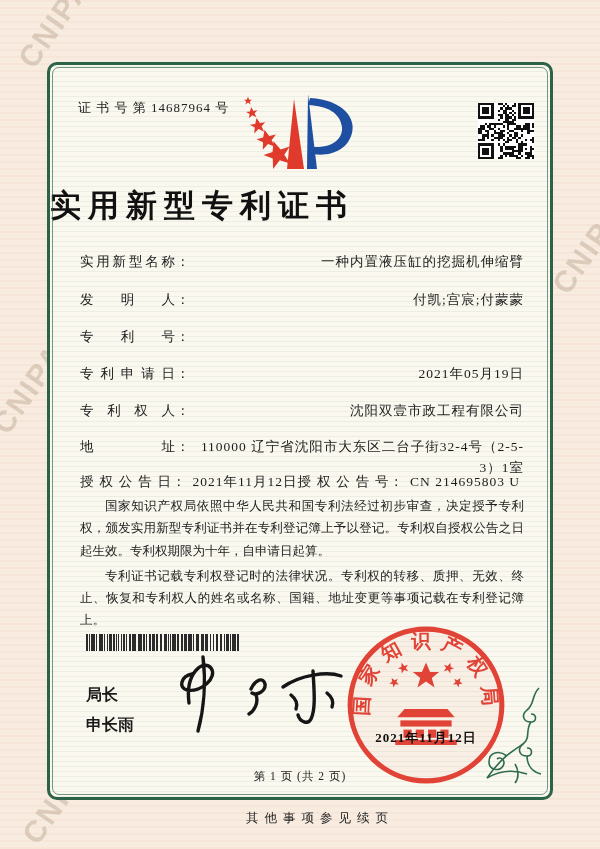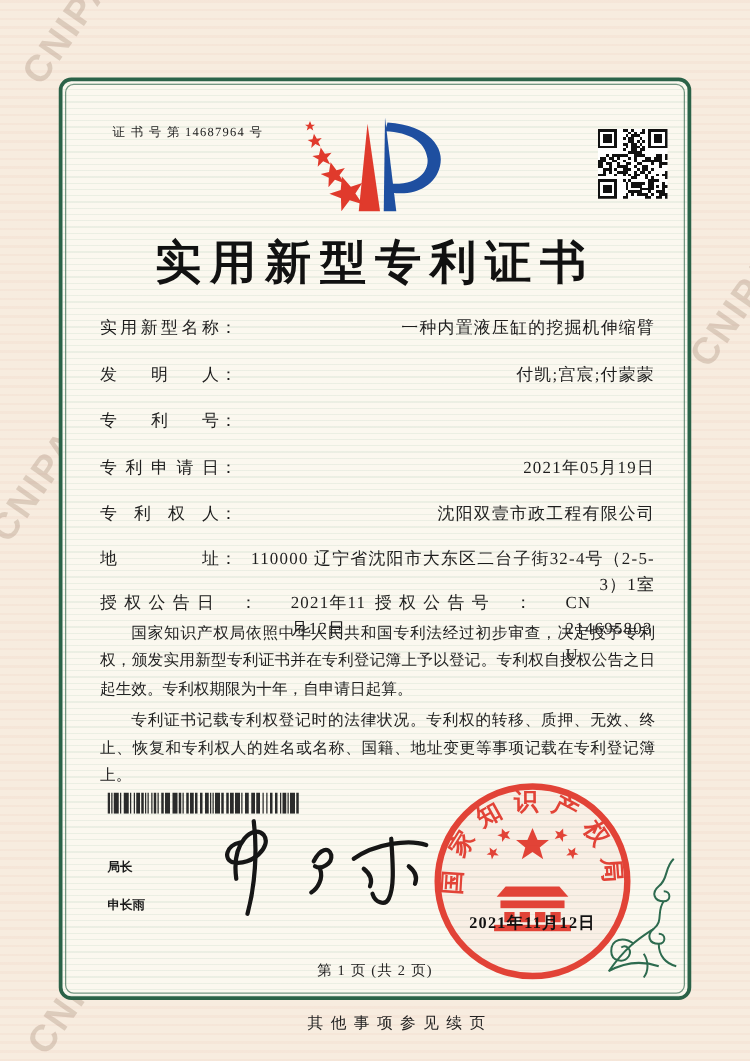--- a/index.html
+++ b/index.html
@@ -22,39 +22,39 @@
     position:absolute;left:47px;top:62px;width:506px;height:738px;
     box-sizing:border-box;border:3px solid #2b6248;border-radius:10px;
     background:
       repeating-linear-gradient(0deg, rgba(140,182,156,0.14) 0 1px, rgba(0,0,0,0) 1px 5px),
       #fbf8ef;
   }
   .card::after{
     content:"";position:absolute;inset:2px;border:1px solid rgba(43,98,72,0.65);
     border-radius:7px;pointer-events:none;
   }
-  .certno{position:absolute;left:40px;top:34px;font-size:10px;letter-spacing:1px;color:#222;}
+  .certno{position:absolute;left:28px;top:34px;font-size:13px;letter-spacing:1px;color:#222;}
   .logo{position:absolute;left:192px;top:24px;}
   .qr{position:absolute;left:428px;top:38px;}
   .title{
-    position:absolute;left:0;top:120px;width:100%;text-align:center;
-    font-size:37px;font-weight:700;letter-spacing:7px;color:#111;
+    position:absolute;left:0;top:120px;width:100%;
+    font-size:31px;font-weight:700;letter-spacing:7px;color:#111;
   }
   .frow{position:absolute;left:30px;right:26px;font-size:13.5px;line-height:21px;letter-spacing:1px;display:flex;}
   .flabel{display:inline-block;width:96px;text-align:justify;text-align-last:justify;flex:0 0 96px;font-weight:500;}
   .fcolon{flex:0 0 auto;margin-right:6px;}
   .fvalue{flex:1 1 auto;text-align:right;}
-  .gpair{display:flex;gap:20px;}
+  .gpair{display:flex;}
   .gpair + .gpair{}
   .gpair .flabel{width:92px;flex-basis:92px;}
   .paras{position:absolute;left:30px;right:26px;top:430px;}
   .paras p{margin:0 0 3px;font-size:12.5px;line-height:1.78;text-indent:2em;text-align:justify;color:#222;}
   .barcode{position:absolute;left:36px;top:569px;}
   .director{position:absolute;left:36px;top:616px;font-family:Liberation Mono, monospace;
-    font-size:10px;font-weight:600;color:#1a1a1a;line-height:30px;}
+    font-size:16px;font-weight:600;color:#1a1a1a;line-height:30px;}
   .signature{position:absolute;left:105px;top:586px;}
   .seal{position:absolute;left:294px;top:558px;}
   .sealdate{position:absolute;left:296px;top:664px;width:160px;text-align:center;
     font-size:13px;font-weight:700;letter-spacing:1px;color:#111;z-index:5;}
   .pageinfo{position:absolute;left:0;top:704px;width:100%;text-align:center;font-size:11.5px;letter-spacing:1px;color:#222;font-family:Liberation Serif, serif;}
   .flourish{position:absolute;right:5px;bottom:7px;}
   .footer{position:absolute;left:0;top:810px;width:100%;text-align:center;
     font-size:12.5px;letter-spacing:6px;color:#222;padding-left:20px;}
 </style>
 </head>

